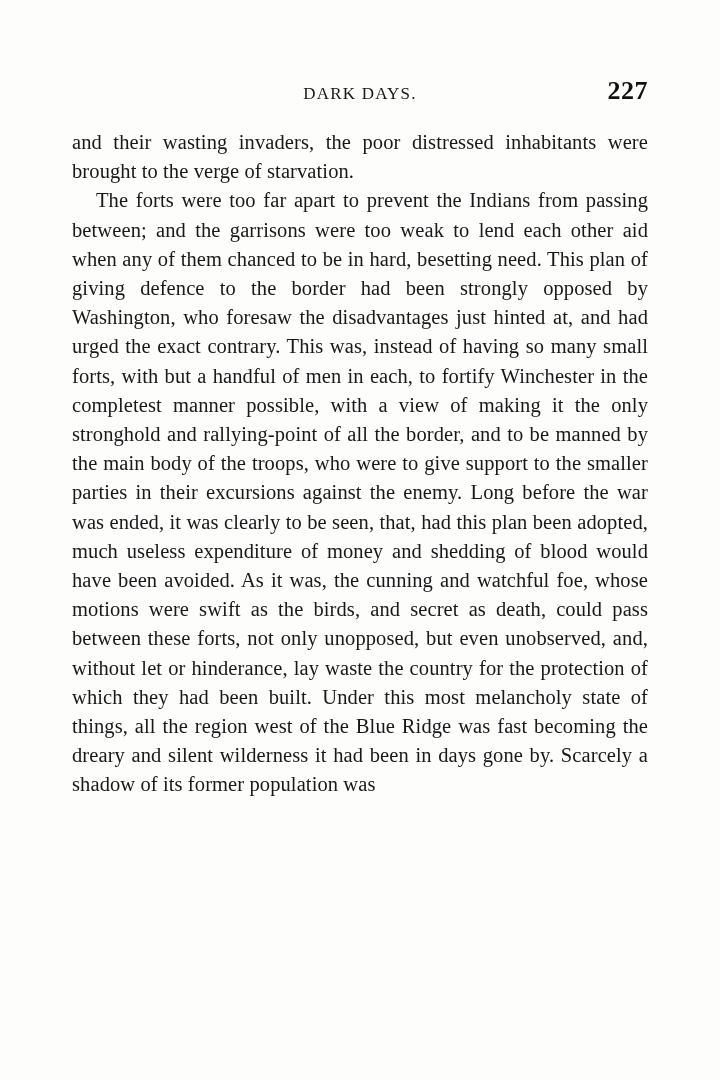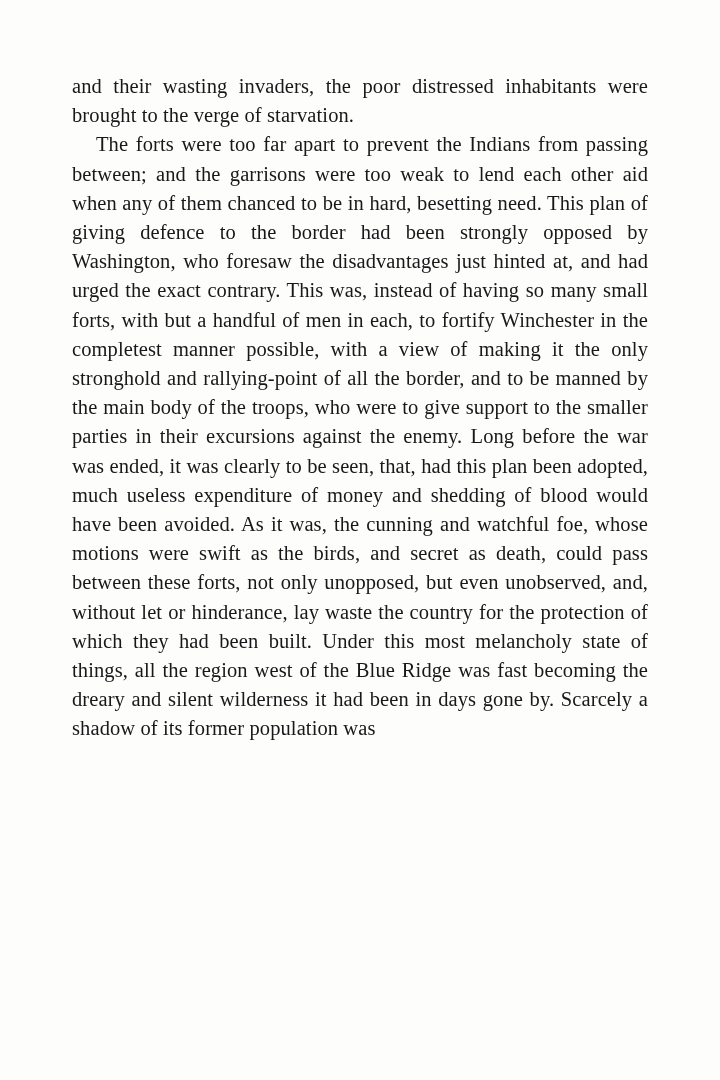--- a/index.html
+++ b/index.html
@@ -71,20 +71,24 @@
   .body-text p.first {
     text-indent: 0;
   }
 </style>
 </head>
 <body>
 
 <div class="page">
   <div class="page-inner">
 
+    <div class="running-head">
+      <div class="head-title">DARK DAYS.</div>
+      <div class="page-number">227</div>
+    </div>
 
     <div class="body-text">
       <p class="first">and their wasting invaders, the poor distressed inhabitants were brought to the verge of starvation.</p>
       <p class="indent">The forts were too far apart to prevent the Indians from passing between; and the garrisons were too weak to lend each other aid when any of them chanced to be in hard, besetting need.  This plan of giving defence to the border had been strongly opposed by Washington, who foresaw the disadvantages just hinted at, and had urged the exact contrary.  This was, instead of having so many small forts, with but a handful of men in each, to fortify Winchester in the completest manner possible, with a view of making it the only stronghold and rallying-point of all the border, and to be manned by the main body of the troops, who were to give support to the smaller parties in their excursions against the enemy.   Long before the war was ended, it was clearly to be seen, that, had this plan been adopted, much useless expenditure of money and shedding of blood would have been avoided.  As it was, the cunning and watchful foe, whose motions were swift as the birds, and secret as death, could pass between these forts, not only unopposed, but even unobserved, and, without let or hinderance, lay waste the country for the protection of which they had been built. Under this most melancholy state of things, all the region west of the Blue Ridge was fast becoming the dreary and silent wilderness it had been in days gone by.  Scarcely a shadow of its former population was</p>
     </div>
 
   </div>
 </div>
 
 </body></html>

